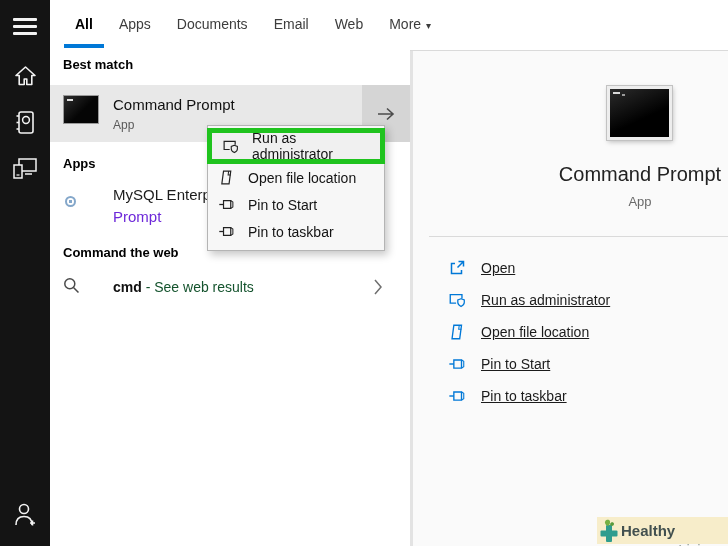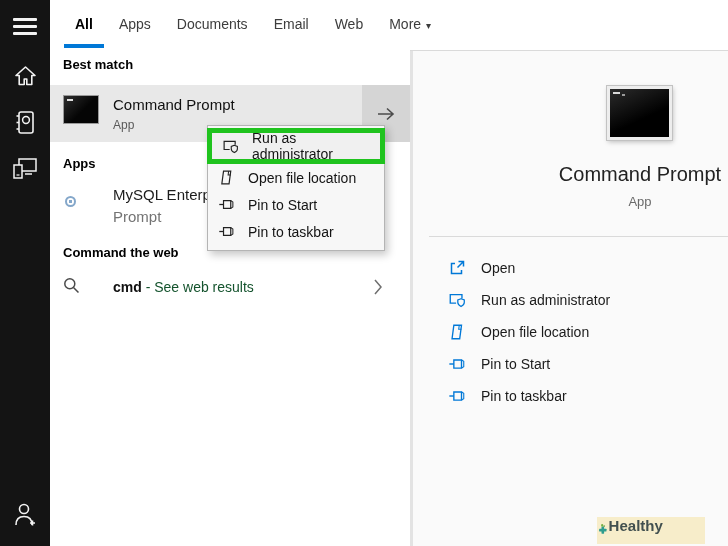--- a/index.html
+++ b/index.html
@@ -28,21 +28,21 @@
   .cmd-icon-sm { position:absolute; left:13px; top:10px; width:36px; height:29px;
       background:linear-gradient(135deg,#2e2e2e 0%,#050505 55%); border:1px solid #9a9a9a; }
   .cmd-icon-sm i { position:absolute; left:3px; top:3px; width:6px; height:2px; background:#e0e0e0; }
   .bm-title { position:absolute; left:63px; top:11px; font-size:15px; color:#101010; }
   .bm-sub { position:absolute; left:63px; top:33px; font-size:12px; color:#5a5a5a; }
 
   .mysql-row { position:absolute; left:50px; top:180px; width:360px; height:54px; cursor:pointer; }
   .mysql-ic { position:absolute; left:15px; top:16px; width:11px; height:11px; border:2px solid #84a7ca; border-radius:50%;
       background:radial-gradient(circle,#84a7ca 0 1.5px, transparent 2px); }
   .mysql-l1 { position:absolute; left:63px; top:6px; font-size:15px; color:#1c1c1c; white-space:nowrap; }
-  .mysql-l2 { position:absolute; left:63px; top:28px; font-size:15px; color:#737373; }
+  .mysql-l2 { position:absolute; left:63px; top:28px; font-size:15px; color:#6d28d9; }
 
   .web-row { position:absolute; left:50px; top:268px; width:360px; height:38px; cursor:pointer; }
   .web-text { position:absolute; left:63px; top:11px; font-size:14px; }
   .web-query { font-weight:bold; color:#111; }
   .web-rest { color:#14532d; }
 
   .chev { position:absolute; }
 
   
   .ctx { position:absolute; left:207px; top:125px; width:178px; background:#f7f7f7;
@@ -59,26 +59,26 @@
       background:linear-gradient(155deg,#2b2b2b 0%,#000 60%);
       border:3px solid #ededed; box-shadow:0 0 0 1px #c2c2c2, 1px 2px 5px rgba(0,0,0,.25); }
   .cmd-icon-lg i { position:absolute; left:3px; top:3px; width:7px; height:2px; background:#d8d8d8; }
   .cmd-icon-lg em { position:absolute; left:12px; top:5px; width:3px; height:2px; background:#9a9a9a; }
   .rp-title-wrap { position:absolute; left:413px; top:163px; width:454px; text-align:center; }
   .rp-title { font-size:20px; color:#222; }
   .rp-sub-wrap { position:absolute; left:413px; top:192px; width:454px; text-align:center; }
   .rp-sub { font-size:13px; color:#6a6a6a; }
   .rp-divider { position:absolute; left:429px; top:236px; width:299px; height:1px; background:#dadada; }
   .action { position:absolute; left:448px; height:20px; display:flex; align-items:center; gap:15px; cursor:pointer; }
-  .action .lbl { font-size:14px; color:#1b1b1b; white-space:nowrap; }
+  .action .lbl { font-size:14px; color:#1b1b1b; white-space:nowrap;text-decoration:underline; }
   .act-ic { width:18px; height:18px; flex:0 0 18px; }
 
   
-  .watermark { position:absolute; left:597px; top:517px; width:108px; height:27px; background:#f7edca;
-      display:flex; align-items:flex-start; padding-left:1px; }
+  .watermark { position:absolute; left:597px; top:517px; width:131px; height:27px; background:#f7edca;
+      display:flex; align-items:center; padding-left:1px; }
   .wm-bold { font-size:15px; font-weight:bold; color:#42504f; margin-left:1px; }
   .wm-light { font-size:15px; color:#98a39e; margin-left:3px;margin-top:37px; }
 </style>
 </head>
 <body>
 
 <div class="stage">
 
   <div class="sidebar">
     <div class="side-ic hamburger">

